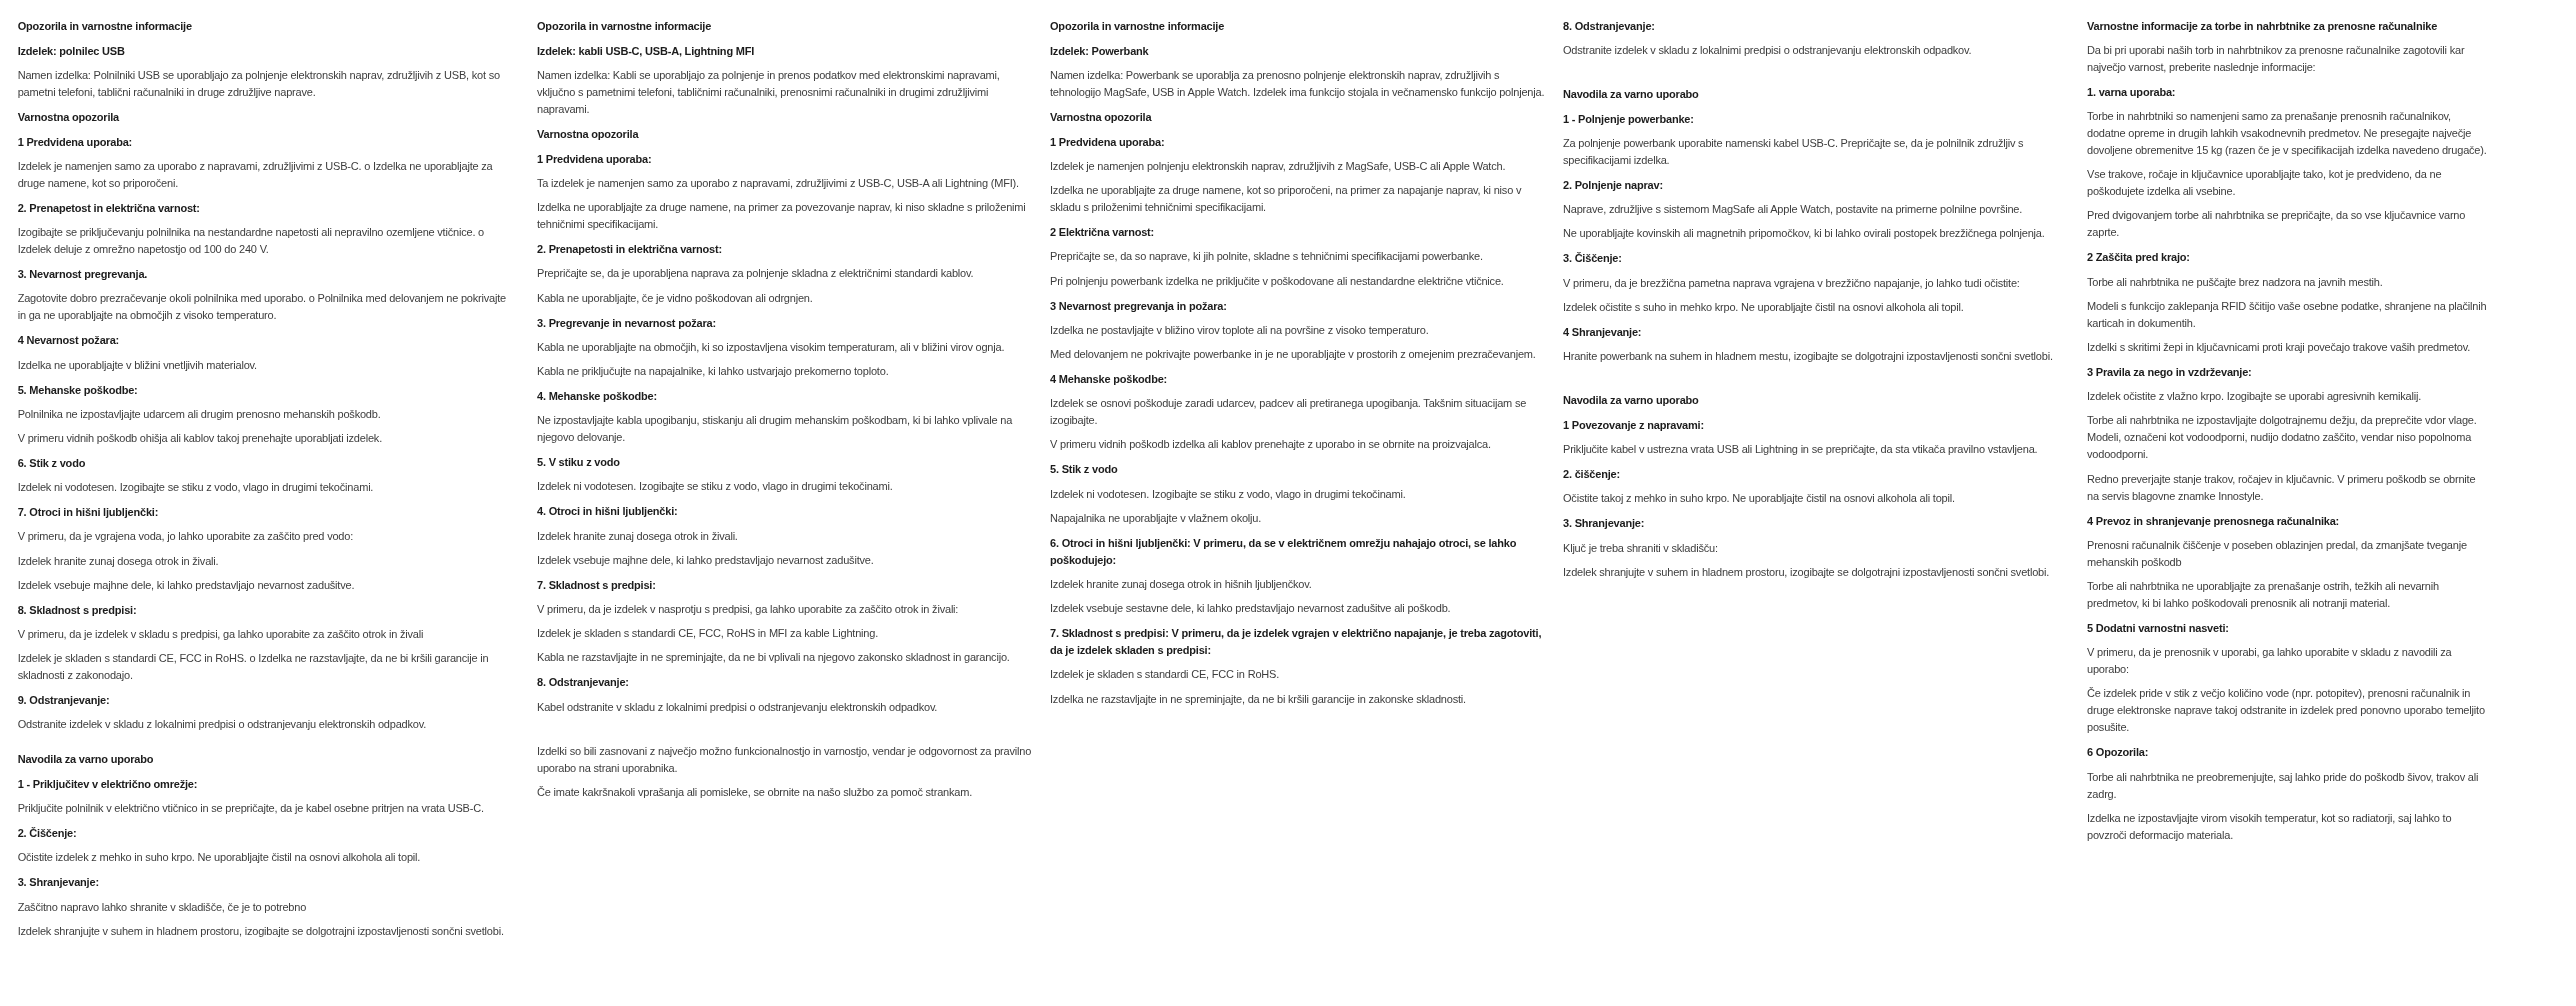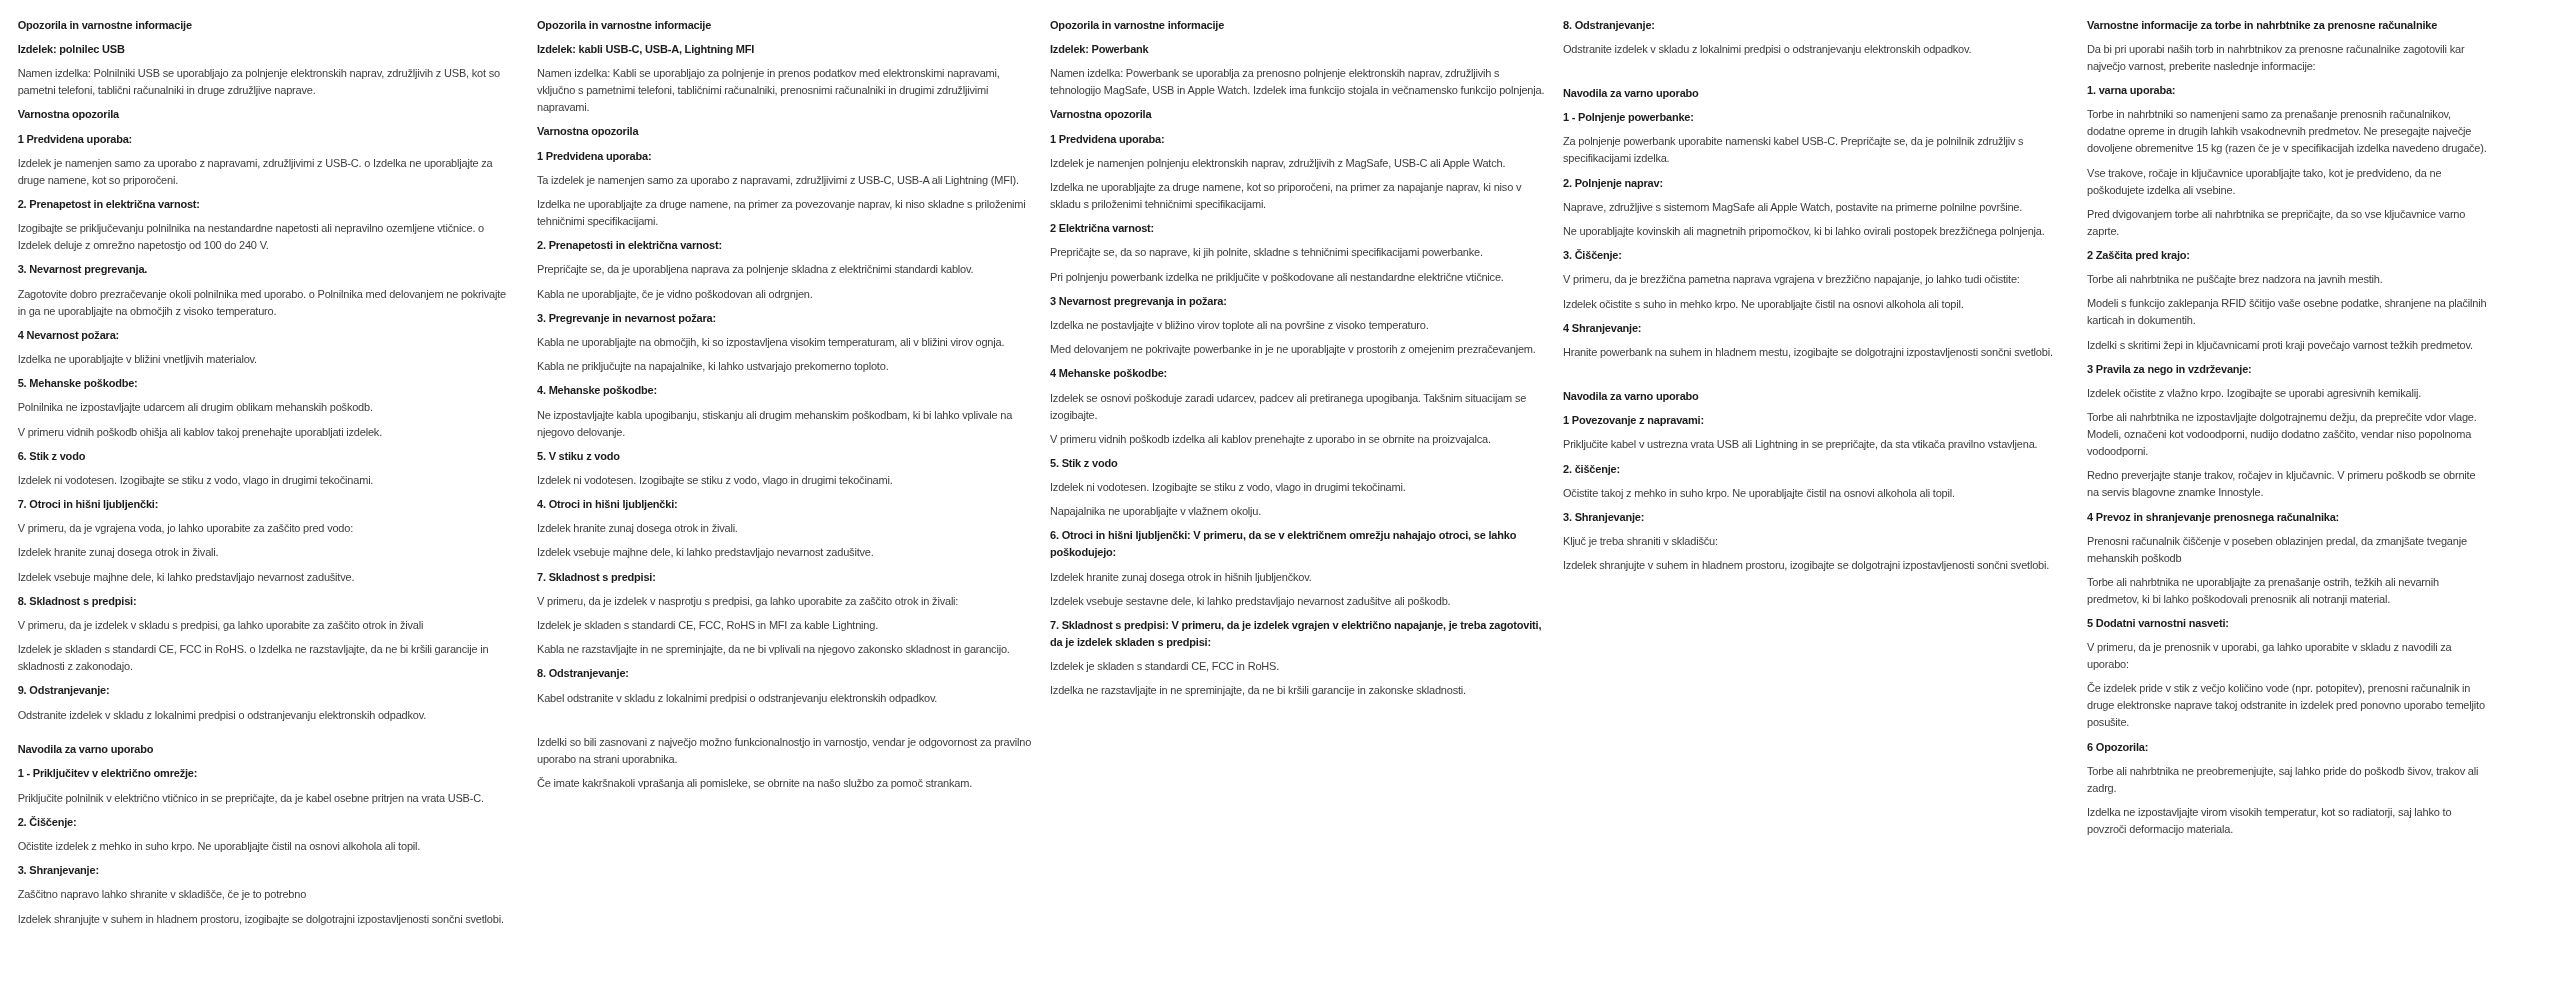--- a/index.html
+++ b/index.html
@@ -9,21 +9,21 @@
     background:#ffffff;
     font-family:"Liberation Sans",sans-serif;
     color:#3d3d3d;
     font-size:11px;
     line-height:17px;
     letter-spacing:-0.2px;
     overflow:hidden;
   }
   .col{position:absolute;top:9.7px;}
   .col p{margin:7.2px 0;}
-  .col p.bold{font-weight:700;color:#1c1c1c;}
+  .col p.bold{font-weight:700;color:#1c1c1c;margin-top:8px;}
   .col p.gap-sm{margin-top:17.7px;}
   .col p.gap-lg{margin-top:27px;}
 </style>
 </head>
 <body>
 
 <main class="page">
   <section class="col" style="left:17.7px;   width:494px;">
       <p class="bold">Opozorila in varnostne informacije</p>
       <p class="bold">Izdelek: polnilec USB</p>
@@ -31,21 +31,21 @@
       <p class="bold">Varnostna opozorila</p>
       <p class="bold">1 Predvidena uporaba:</p>
       <p class="body">Izdelek je namenjen samo za uporabo z napravami, združljivimi z USB-C. o Izdelka ne uporabljajte za druge namene, kot so priporočeni.</p>
       <p class="bold">2. Prenapetost in električna varnost:</p>
       <p class="body">Izogibajte se priključevanju polnilnika na nestandardne napetosti ali nepravilno ozemljene vtičnice. o Izdelek deluje z omrežno napetostjo od 100 do 240 V.</p>
       <p class="bold">3. Nevarnost pregrevanja.</p>
       <p class="body">Zagotovite dobro prezračevanje okoli polnilnika med uporabo. o Polnilnika med delovanjem ne pokrivajte in ga ne uporabljajte na območjih z visoko temperaturo.</p>
       <p class="bold">4 Nevarnost požara:</p>
       <p class="body">Izdelka ne uporabljajte v bližini vnetljivih materialov.</p>
       <p class="bold">5. Mehanske poškodbe:</p>
-      <p class="body">Polnilnika ne izpostavljajte udarcem ali drugim oblikam mehanskih poškodb.</p>
+      <p class="body">Polnilnika ne izpostavljajte udarcem ali drugim prenosno mehanskih poškodb.</p>
       <p class="body">V primeru vidnih poškodb ohišja ali kablov takoj prenehajte uporabljati izdelek.</p>
       <p class="bold">6. Stik z vodo</p>
       <p class="body">Izdelek ni vodotesen. Izogibajte se stiku z vodo, vlago in drugimi tekočinami.</p>
       <p class="bold">7. Otroci in hišni ljubljenčki:</p>
       <p class="body">V primeru, da je vgrajena voda, jo lahko uporabite za zaščito pred vodo:</p>
       <p class="body">Izdelek hranite zunaj dosega otrok in živali.</p>
       <p class="body">Izdelek vsebuje majhne dele, ki lahko predstavljajo nevarnost zadušitve.</p>
       <p class="bold">8. Skladnost s predpisi:</p>
       <p class="body">V primeru, da je izdelek v skladu s predpisi, ga lahko uporabite za zaščito otrok in živali</p>
       <p class="body">Izdelek je skladen s standardi CE, FCC in RoHS. o Izdelka ne razstavljajte, da ne bi kršili garancije in skladnosti z zakonodajo.</p>
@@ -143,21 +143,21 @@
   <section class="col" style="left:2087px; width:403px;">
       <p class="bold">Varnostne informacije za torbe in nahrbtnike za prenosne računalnike</p>
       <p class="body">Da bi pri uporabi naših torb in nahrbtnikov za prenosne računalnike zagotovili kar največjo varnost, preberite naslednje informacije:</p>
       <p class="bold">1. varna uporaba:</p>
       <p class="body">Torbe in nahrbtniki so namenjeni samo za prenašanje prenosnih računalnikov, dodatne opreme in drugih lahkih vsakodnevnih predmetov. Ne presegajte največje dovoljene obremenitve 15 kg (razen če je v specifikacijah izdelka navedeno drugače).</p>
       <p class="body">Vse trakove, ročaje in ključavnice uporabljajte tako, kot je predvideno, da ne poškodujete izdelka ali vsebine.</p>
       <p class="body">Pred dvigovanjem torbe ali nahrbtnika se prepričajte, da so vse ključavnice varno zaprte.</p>
       <p class="bold">2 Zaščita pred krajo:</p>
       <p class="body">Torbe ali nahrbtnika ne puščajte brez nadzora na javnih mestih.</p>
       <p class="body">Modeli s funkcijo zaklepanja RFID ščitijo vaše osebne podatke, shranjene na plačilnih karticah in dokumentih.</p>
-      <p class="body">Izdelki s skritimi žepi in ključavnicami proti kraji povečajo varnost težkih predmetov.</p>
+      <p class="body">Izdelki s skritimi žepi in ključavnicami proti kraji povečajo trakove vaših predmetov.</p>
       <p class="bold">3 Pravila za nego in vzdrževanje:</p>
       <p class="body">Izdelek očistite z vlažno krpo. Izogibajte se uporabi agresivnih kemikalij.</p>
       <p class="body">Torbe ali nahrbtnika ne izpostavljajte dolgotrajnemu dežju, da preprečite vdor vlage. Modeli, označeni kot vodoodporni, nudijo dodatno zaščito, vendar niso popolnoma vodoodporni.</p>
       <p class="body">Redno preverjajte stanje trakov, ročajev in ključavnic. V primeru poškodb se obrnite na servis blagovne znamke Innostyle.</p>
       <p class="bold">4 Prevoz in shranjevanje prenosnega računalnika:</p>
       <p class="body">Prenosni računalnik čiščenje v poseben oblazinjen predal, da zmanjšate tveganje mehanskih poškodb</p>
       <p class="body">Torbe ali nahrbtnika ne uporabljajte za prenašanje ostrih, težkih ali nevarnih predmetov, ki bi lahko poškodovali prenosnik ali notranji material.</p>
       <p class="bold">5 Dodatni varnostni nasveti:</p>
       <p class="body">V primeru, da je prenosnik v uporabi, ga lahko uporabite v skladu z navodili za uporabo:</p>
       <p class="body">Če izdelek pride v stik z večjo količino vode (npr. potopitev), prenosni računalnik in druge elektronske naprave takoj odstranite in izdelek pred ponovno uporabo temeljito posušite.</p>

